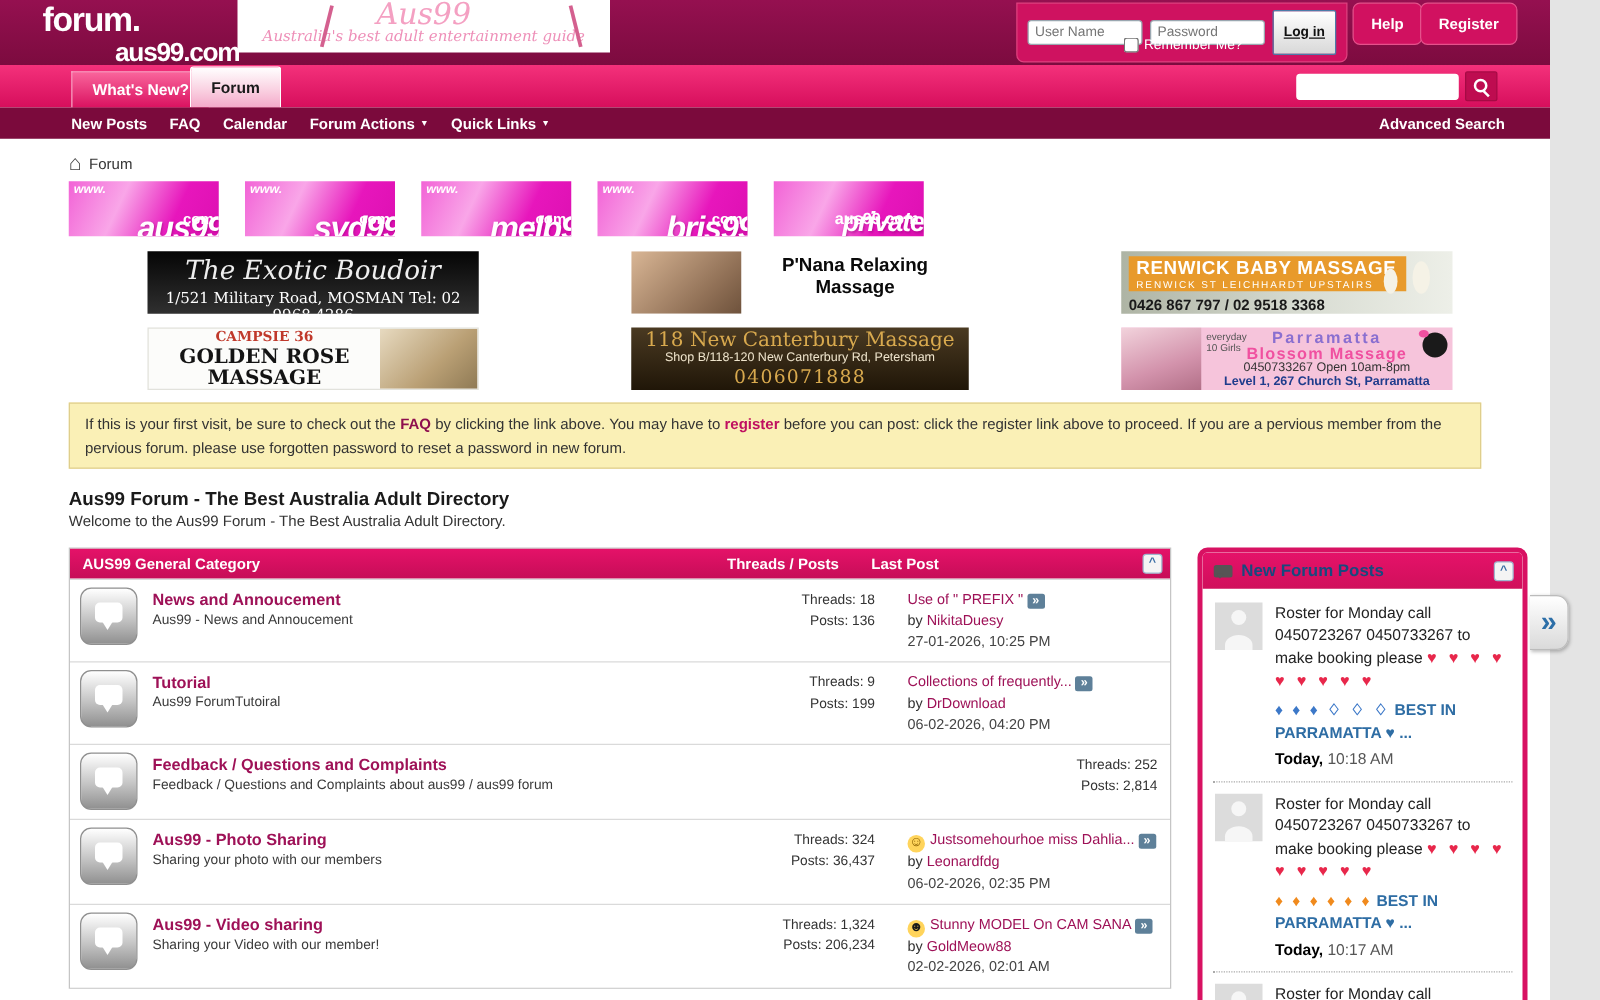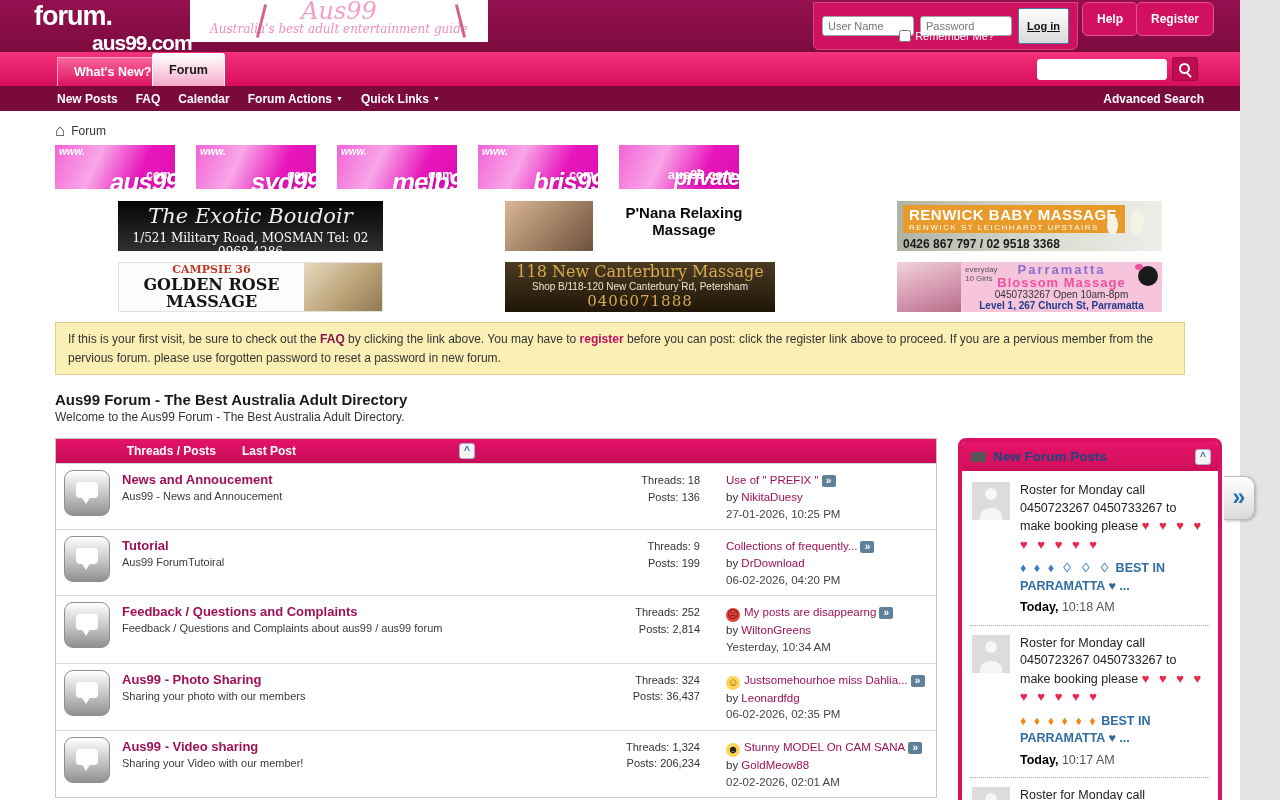--- a/index.html
+++ b/index.html
@@ -348,20 +348,21 @@
   </div>
 
   <div class="pg-title">Aus99 Forum - The Best Australia Adult Directory</div>
   <div class="pg-sub">Welcome to the Aus99 Forum - The Best Australia Adult Directory.</div>
 
   <div class="main">
     <div class="main-col">
 
       <div class="panel">
         <div class="cat-hdr">
+          <span class="ct">AUS99 General Category</span>
           <span class="cth">Threads / Posts</span>
           <span class="clh">Last Post</span>
           <span class="colbtn"></span>
         </div>
 
         <div class="frow">
           <div class="ficon"></div>
           <div class="fmain">
             <div class="ftitle">News and Annoucement</div>
             <div class="fdesc">Aus99 - News and Annoucement</div>
@@ -396,25 +397,20 @@
 
         <div class="frow">
           <div class="ficon"></div>
           <div class="fmain">
             <div class="ftitle">Feedback / Questions and Complaints</div>
             <div class="fdesc">Feedback / Questions and Complaints about aus99 / aus99 forum</div>
           </div>
           <div class="fstats">
             <div>Threads: 252</div>
             <div>Posts: 2,814</div>
-          </div>
-          <div class="flast">
-            <div><span class="emo emo-angry"></span><span class="lt">My posts are disappearng</span><span class="jump"></span></div>
-            <div><span class="by">by</span> <span class="usr">WiltonGreens</span></div>
-            <div class="dt">Yesterday, 10:34 AM</div>
           </div>
         </div>
 
         <div class="frow">
           <div class="ficon"></div>
           <div class="fmain">
             <div class="ftitle">Aus99 - Photo Sharing</div>
             <div class="fdesc">Sharing your photo with our members</div>
           </div>
           <div class="fstats">

